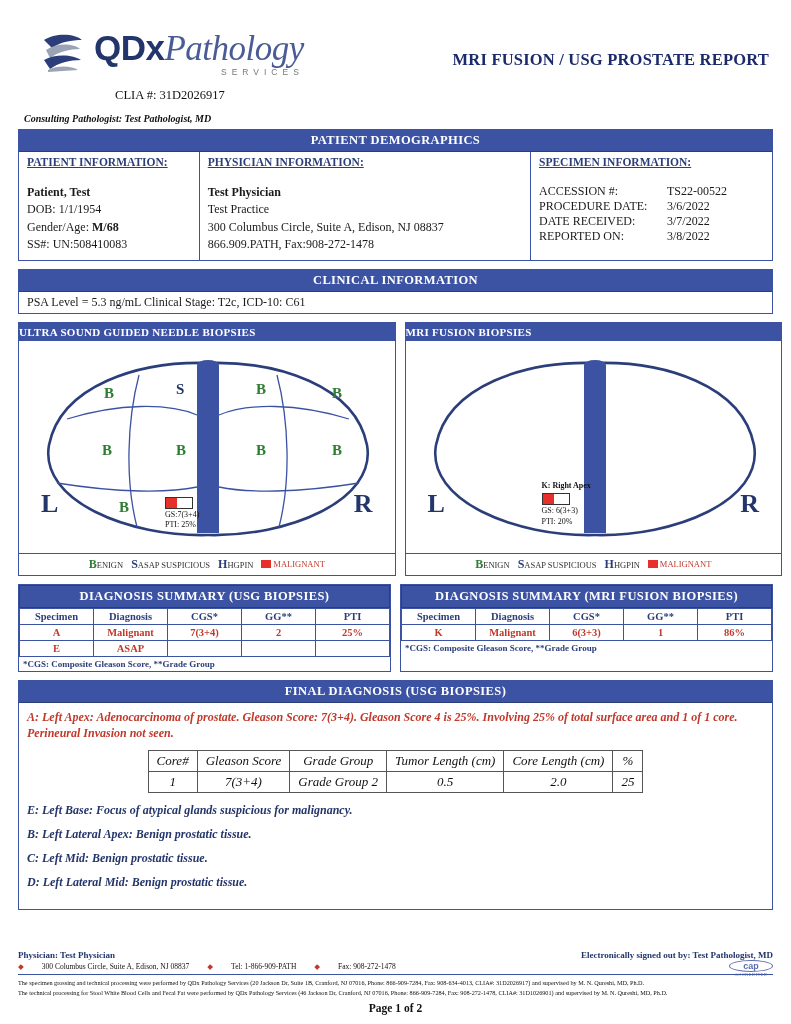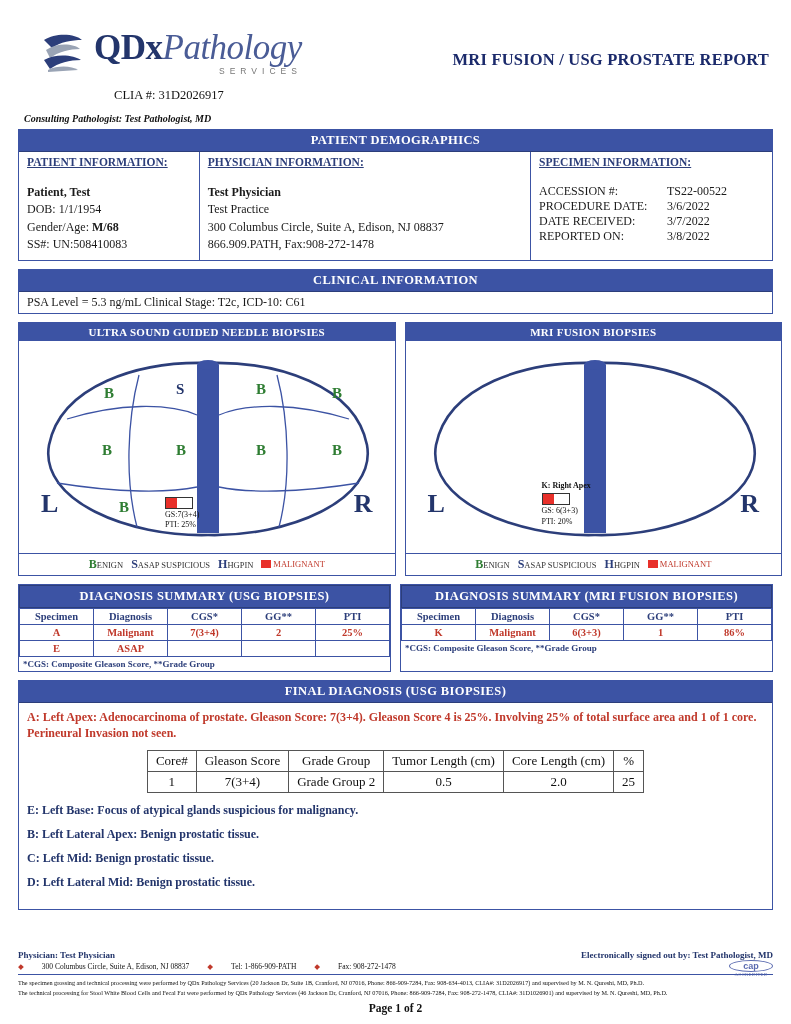--- a/index.html
+++ b/index.html
@@ -49,21 +49,21 @@
     display: flex;
     flex-direction: column;
     line-height: 1;
   }
   .logo-main {
     font-size: 35px;
     letter-spacing: -0.5px;
     color: #2c3e7a;
     font-weight: bold;
   }
-  .logo-main .qdx { color: #23356b; font-family: Liberation Serif, serif; }
+  .logo-main .qdx { color: #23356b; font-family: Liberation Sans, sans-serif; }
   .logo-main .path { font-family: "Liberation Serif", serif; font-style: italic; font-weight: normal; color: #4a5c96;}
   .logo-sub {
     font-size: 8.5px;
     letter-spacing: 5px;
     color: #777;
     text-align: right;
     margin-top: 2px;
     font-family: "Liberation Sans", sans-serif;
   }
   .clia {
@@ -147,21 +147,21 @@
   }
   .diagram-box {
     width: 50%;
     border: 1px solid #3c53a4;
     box-sizing: border-box;
     position: relative;
   }
   .diagram-title {
     background: #3c53a4;
     color: #fff;
-    text-align: center;
+    text-align: left;
     font-weight: bold;
     font-size: 11px;
     padding: 3px 0;
     letter-spacing: 0.3px;
   }
   .diagram-canvas {
     position: relative;
     height: 212px;
     background: #fff;
   }
@@ -239,21 +239,21 @@
     font-weight: bold;
   }
   .cgs-note {
     color: #2c3e7a;
     font-size: 9px;
     font-weight: bold;
     padding: 2px 4px;
   }
 
   
-  .final-body { padding: 6px 8px 10px 8px; font-size: 12px; }
+  .final-body { padding: 6px 8px 10px 8px; font-size: 12px; font-style: italic; }
   .final-red {
     color: #c0392b;
     font-weight: bold;
     line-height: 1.4;
     margin-bottom: 8px;
   }
   .core-table-wrap { display: flex; justify-content: center; margin-bottom: 10px; }
   table.core {
     border-collapse: collapse;
     font-size: 13px;

